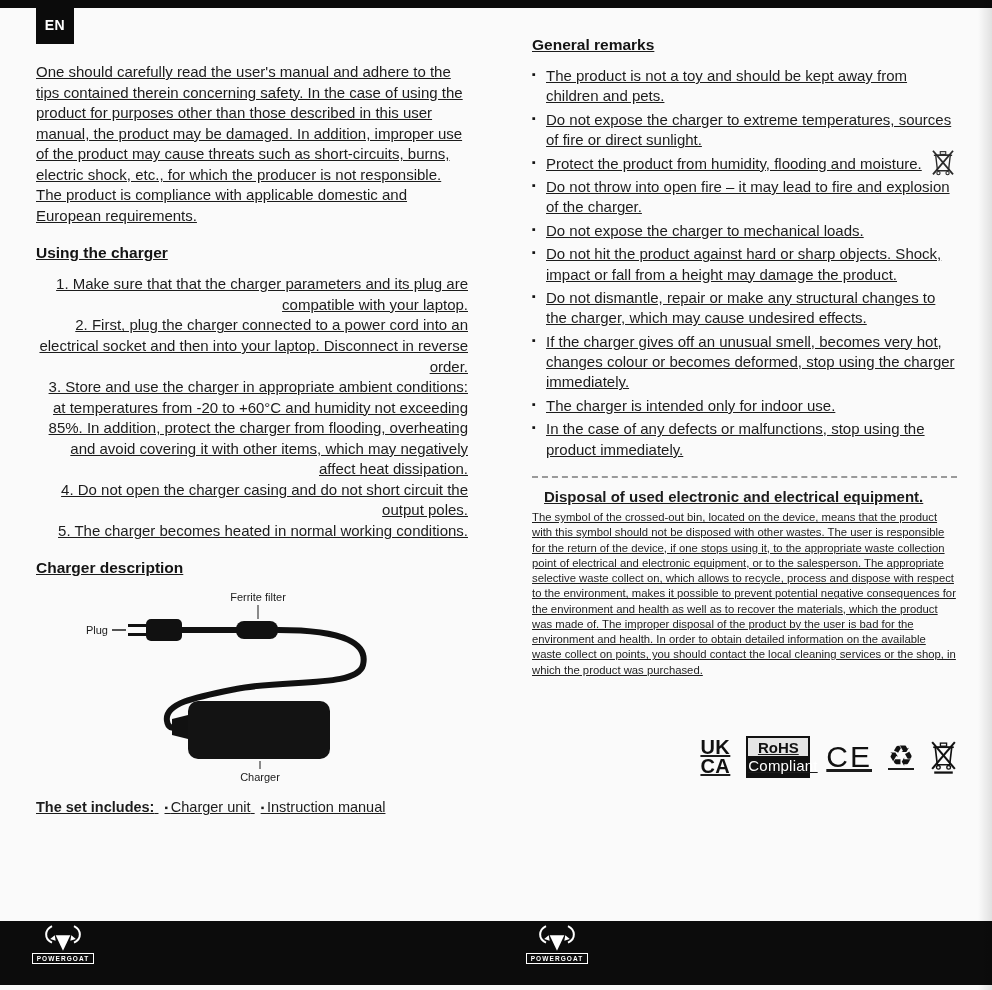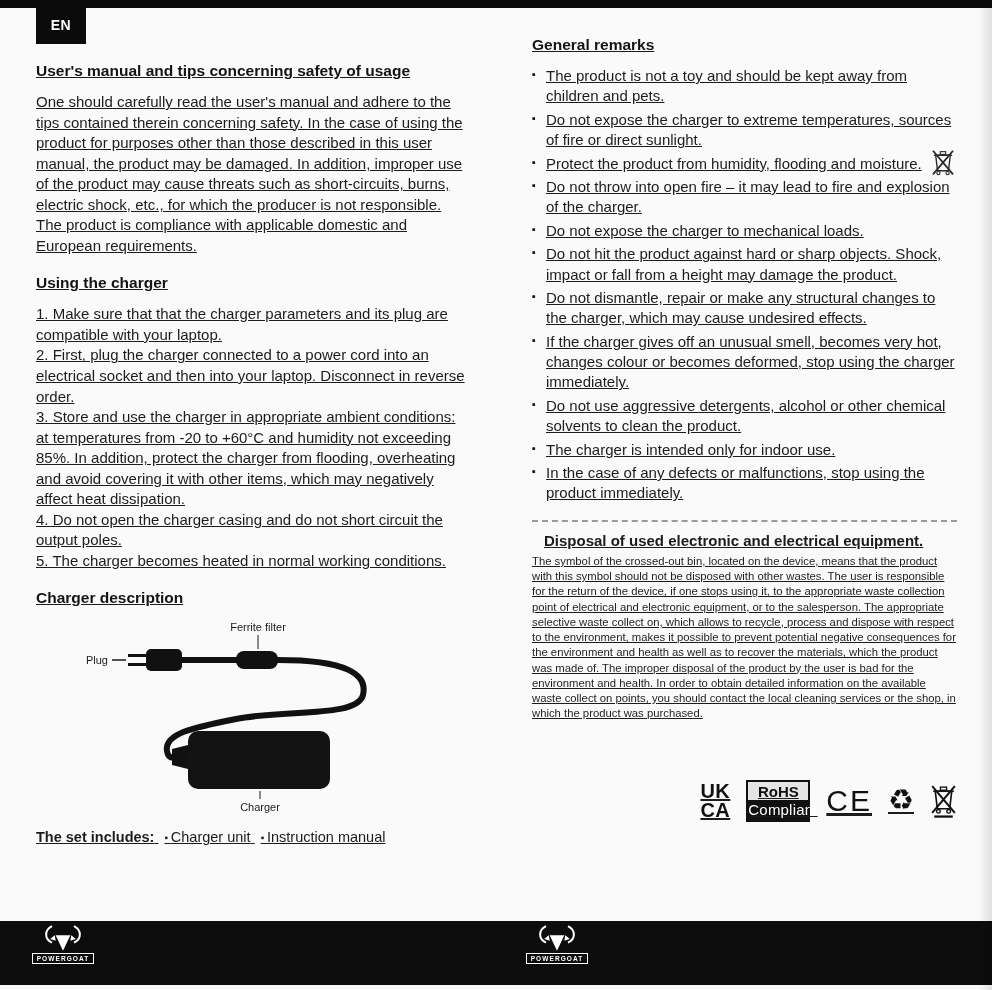--- a/index.html
+++ b/index.html
@@ -7,33 +7,33 @@
     width:992px;height:990px;position:relative;overflow:hidden;
     background:#f7f7f6;color:#1c1c1c;
     font-family:"Liberation Sans","DejaVu Sans",sans-serif;
     -webkit-font-smoothing:antialiased;
   }
   .page{position:absolute;inset:0;background:#fafafa;}
   .page::after{content:"";position:absolute;top:0;right:0;bottom:0;width:14px;
     background:linear-gradient(to right,rgba(0,0,0,0),rgba(0,0,0,0.10));pointer-events:none;}
   .top-strip{position:absolute;top:0;left:0;right:0;height:8px;background:#0b0b0b;}
   .lang-badge{
-    position:absolute;top:6px;left:36px;width:50px;height:38px;background:#0b0b0b;
+    position:absolute;top:6px;left:36px;width:38px;height:38px;background:#0b0b0b;
     display:flex;align-items:center;justify-content:center;
   }
   .lang-badge span{color:#fff;font-weight:700;font-size:14px;letter-spacing:.5px;}
 
   .col{position:absolute;text-decoration:underline;}
   .col.left{left:36px;top:62px;width:432px;}
   .col.right{left:532px;top:36px;width:425px;}
 
   h2.sec{font-size:15.5px;font-weight:700;margin:0 0 12px 0;color:#141414;}
   h2.sec.gap{margin-top:18px;}
   p.body{font-size:15px;line-height:1.37;margin:0 0 6px 0;}
-  .steps p{font-size:15px;line-height:1.37;margin:0;}
+  .steps p{font-size:15px;line-height:1.37;margin:0;text-align:right;}
   .steps{margin-bottom:4px;}
 
   
   ul.remarks{list-style:none;margin:0;padding:0;}
   ul.remarks li{
     position:relative;padding-left:14px;margin:0 0 3px 0;
     font-size:15px;line-height:1.36;
   }
   ul.remarks li::before{
     content:"▪";position:absolute;left:0;top:1px;font-size:11px;color:#111;
@@ -77,21 +77,20 @@
 <body>
 
 <div class="page">
   <div class="top-strip"></div>
 
   <div class="lang-badge">
     <span>EN</span>
   </div>
 
   <div class="col left">
-    <h2 class="sec">User's manual and tips concerning safety of usage</h2>
     <p class="body">One should carefully read the user's manual and adhere to the tips contained therein concerning safety. In the case of using the product for purposes other than those described in this user manual, the product may be damaged. In addition, improper use of the product may cause threats such as short-circuits, burns, electric shock, etc., for which the producer is not responsible. The product is compliance with applicable domestic and European requirements.</p>
 
     <h2 class="sec gap">Using the charger</h2>
     <div class="steps">
       <p>1. Make sure that that the charger parameters and its plug are compatible with your laptop.</p>
       <p>2. First, plug the charger connected to a power cord into an electrical socket and then into your laptop. Disconnect in reverse order.</p>
       <p>3. Store and use the charger in appropriate ambient conditions: at temperatures from -20 to +60°C and humidity not exceeding 85%. In addition, protect the charger from flooding, overheating and avoid covering it with other items, which may negatively affect heat dissipation.</p>
       <p>4. Do not open the charger casing and do not short circuit the output poles.</p>
       <p>5. The charger becomes heated in normal working conditions.</p>
     </div>
@@ -149,21 +148,20 @@
 
     <ul class="remarks">
       <li>The product is not a toy and should be kept away from children and pets.</li>
       <li>Do not expose the charger to extreme temperatures, sources of fire or direct sunlight.</li>
       <li>Protect the product from humidity, flooding and moisture.</li>
       <li>Do not throw into open fire – it may lead to fire and explosion of the charger.</li>
       <li>Do not expose the charger to mechanical loads.</li>
       <li>Do not hit the product against hard or sharp objects. Shock, impact or fall from a height may damage the product.</li>
       <li>Do not dismantle, repair or make any structural changes to the charger, which may cause undesired effects.</li>
       <li>If the charger gives off an unusual smell, becomes very hot, changes colour or becomes deformed, stop using the charger immediately.</li>
-      <li>Do not use aggressive detergents, alcohol or other chemical solvents to clean the product.</li>
       <li>The charger is intended only for indoor use.</li>
       <li>In the case of any defects or malfunctions, stop using the product immediately.</li>
     </ul>
 
     <div class="divider"></div>
 
     <h3 class="small-head">Disposal of used electronic and electrical equipment.</h3>
     <p class="small">The symbol of the crossed-out bin, located on the device, means that the product with this symbol should not be disposed with other wastes. The user is responsible for the return of the device, if one stops using it, to the appropriate waste collection point of electrical and electronic equipment, or to the salesperson. The appropriate selective waste collect on, which allows to recycle, process and dispose with respect to the environment, makes it possible to prevent potential negative consequences for the environment and health as well as to recover the materials, which the product was made of. The improper disposal of the product by the user is bad for the environment and health. In order to obtain detailed information on the available waste collect on points, you should contact the local cleaning services or the shop, in which the product was purchased.</p>
 
     <div class="badges">

